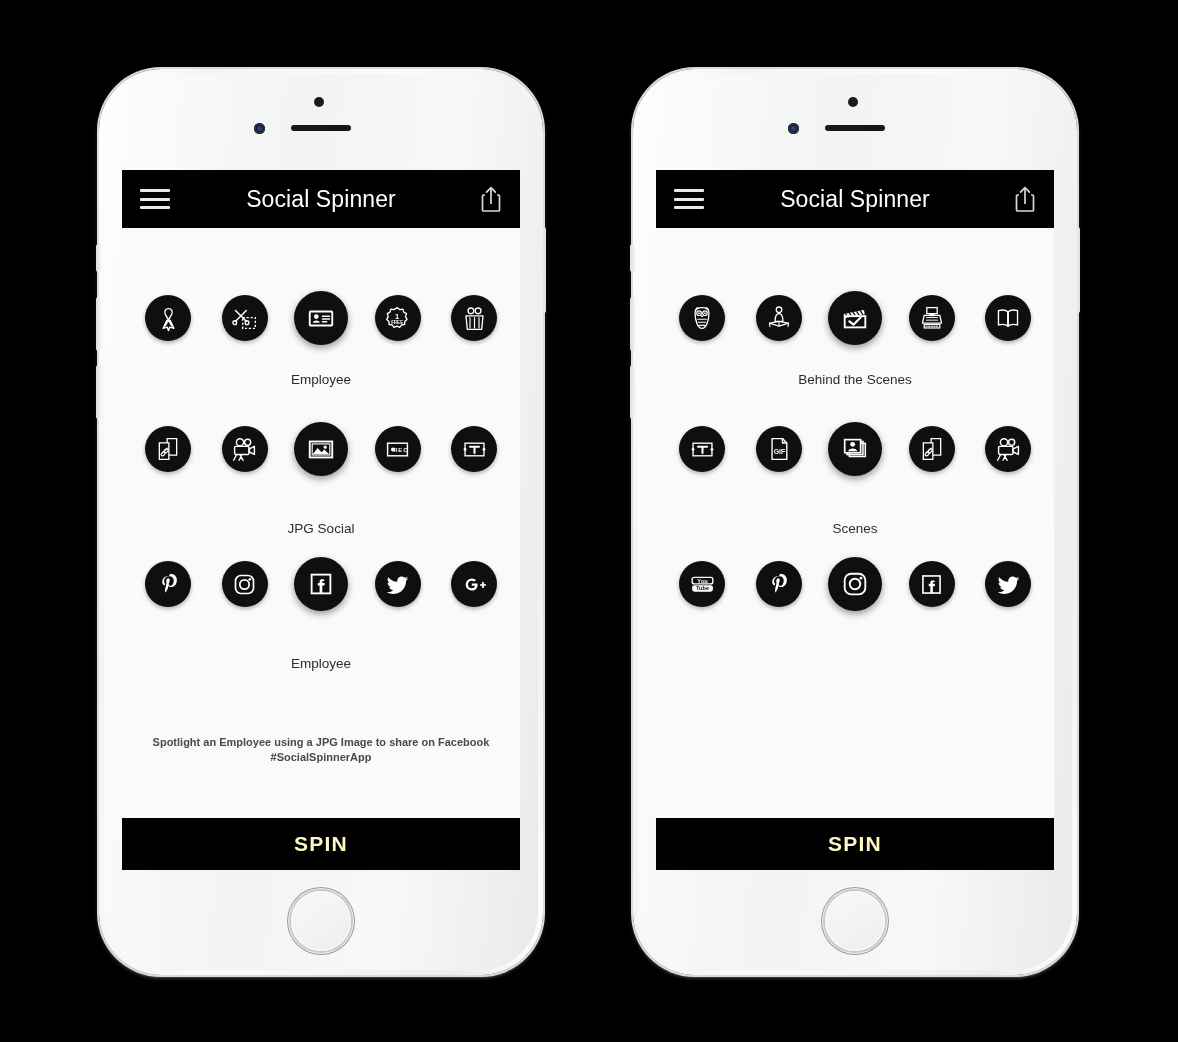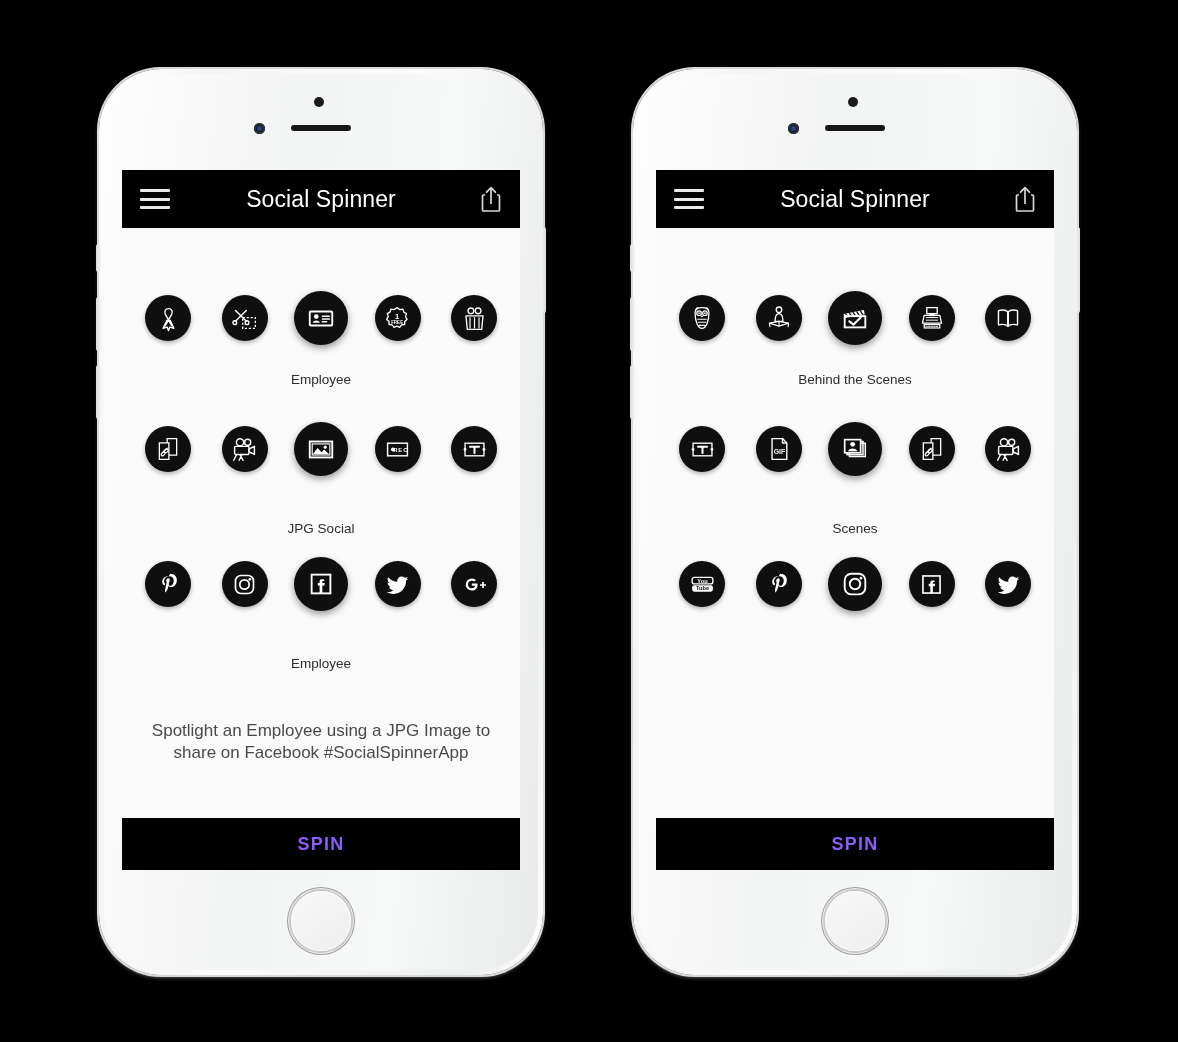--- a/index.html
+++ b/index.html
@@ -93,27 +93,27 @@
     position:relative;overflow:hidden;
   }
   .slot.sel .disc{width:54px;height:54px;box-shadow:0 3px 7px rgba(0,0,0,.40);}
   .disc svg{display:block;}
   .row-label{
     text-align:center;font-size:13.5px;color:#2d2d2d;font-weight:400;
   }
 
   
   .caption{
-    text-align:center;font-size:17px;font-weight:normal;color:#4a4a4a;line-height:1.3;
+    text-align:center;font-size:11px;font-weight:bold;color:#4a4a4a;line-height:1.3;
     padding:0 22px;
   }
   .spin{
-    flex:0 0 52px;height:52px;background:#000;color:#8b5cf6;
+    flex:0 0 52px;height:52px;background:#000;color:#fef9c3;
     display:flex;align-items:center;justify-content:center;
-    font-size:18px;font-weight:bold;letter-spacing:1.2px;cursor:pointer;
+    font-size:21px;font-weight:bold;letter-spacing:1.2px;cursor:pointer;
   }
   .spacer{flex:1;}
 </style>
 </head>
 <body>
 
 <div class="stage">
 
   <div class="phone phone-left">
     <div class="phone-inner"></div>

